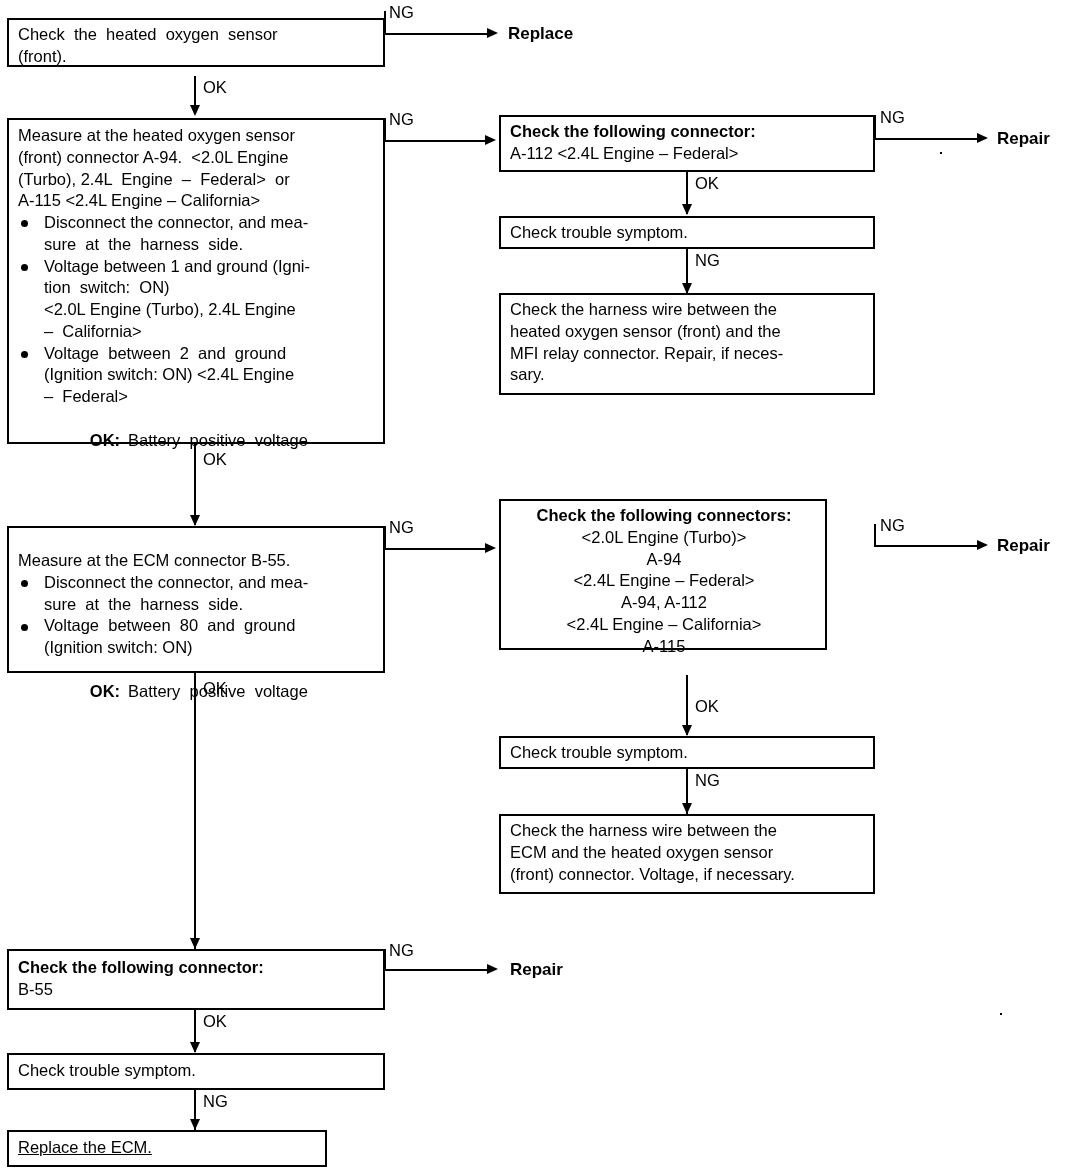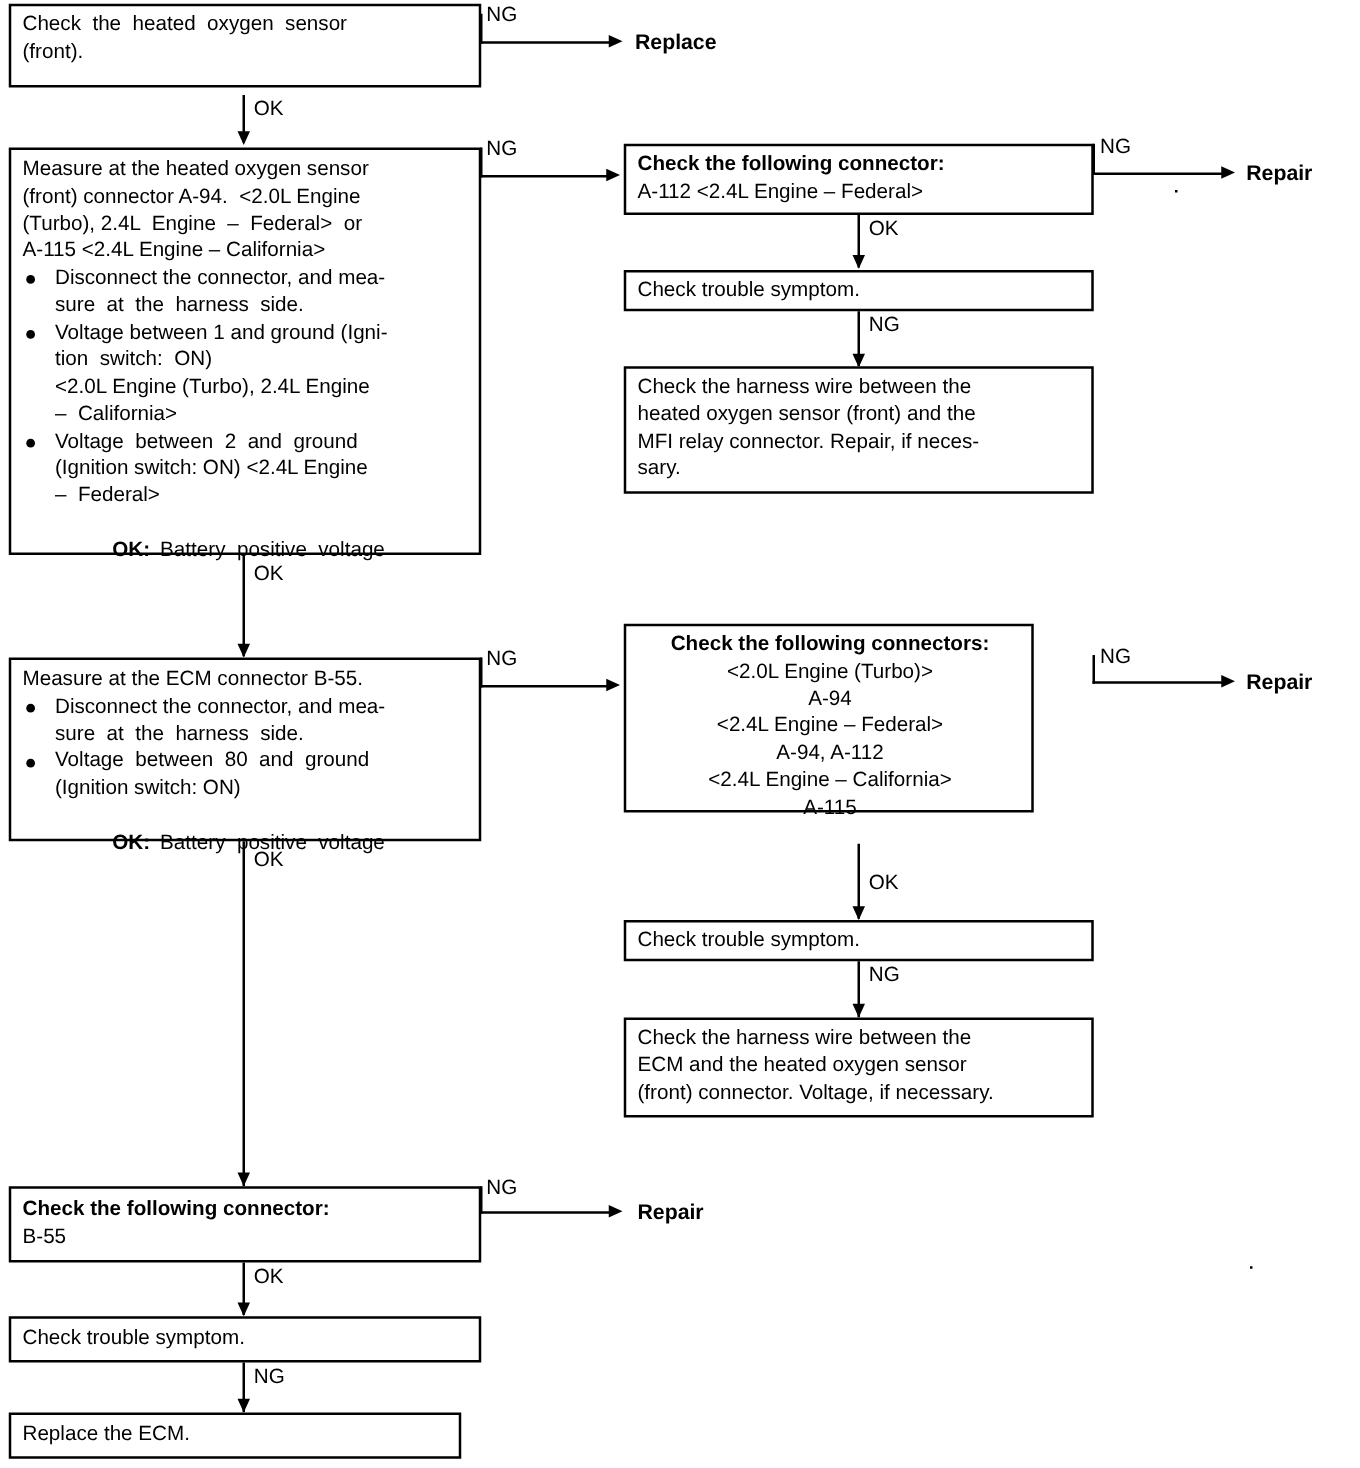--- a/index.html
+++ b/index.html
@@ -84,21 +84,21 @@
     position: absolute;
     width: 2px; height: 2px;
     background: #000;
   }
 </style>
 </head>
 <body>
 
 <div id="canvas">
 
-  <div class="box" style="left:7px; top:3px; width:378px; height:67px;">
+  <div class="box" style="left:7px; top:18px; width:378px; height:49px;">
     <span class="ln">Check  the  heated  oxygen  sensor</span>
     <span class="ln">(front).</span>
   </div>
 
   <div class="vline" style="left:384px; top:11px; height:24px;"></div>
   <div class="hline" style="left:384px; top:33px; width:104px;"></div>
   <div class="arrow-right" style="left:487px; top:28px;"></div>
   <div class="lbl" style="left:389px; top:3px;">NG</div>
   <div class="term" style="left:508px; top:24px;">Replace</div>
 
@@ -169,21 +169,21 @@
   <div class="arrow-down" style="left:682px; top:283px;"></div>
   <div class="lbl" style="left:695px; top:251px;">NG</div>
 
   <div class="box" style="left:499px; top:293px; width:376px; height:102px;">
     <span class="ln">Check the harness wire between the</span>
     <span class="ln">heated oxygen sensor (front) and the</span>
     <span class="ln">MFI relay connector. Repair, if neces-</span>
     <span class="ln">sary.</span>
   </div>
 
-  <div class="box" style="left:7px; top:526px; width:378px; height:147px; padding-top:5px;">
+  <div class="box" style="left:7px; top:526px; width:378px; height:147px; padding-top:22px;">
     <span class="ln">Measure at the ECM connector B-55.</span>
     <ul class="bullets">
       <li>
         <span class="dot"></span>
         <span class="ln">Disconnect the connector, and mea-</span>
         <span class="ln">sure  at  the  harness  side.</span>
       </li>
       <li>
         <span class="dot"></span>
         <span class="ln">Voltage  between  80  and  ground</span>
@@ -255,17 +255,17 @@
   <div class="lbl" style="left:203px; top:1012px;">OK</div>
 
   <div class="box" style="left:7px; top:1053px; width:378px; height:37px; padding-top:5px;">
     <span class="ln">Check trouble symptom.</span>
   </div>
 
   <div class="vline" style="left:194px; top:1090px; height:40px;"></div>
   <div class="arrow-down" style="left:190px; top:1119px;"></div>
   <div class="lbl" style="left:203px; top:1092px;">NG</div>
 
-  <div class="box" style="left:7px; top:1130px; width:362px; height:37px; padding-top:5px;">
+  <div class="box" style="left:7px; top:1130px; width:320px; height:37px; padding-top:5px;text-decoration:underline;">
     <span class="ln">Replace the ECM.</span>
   </div>
 
 </div>
 
 </body></html>

